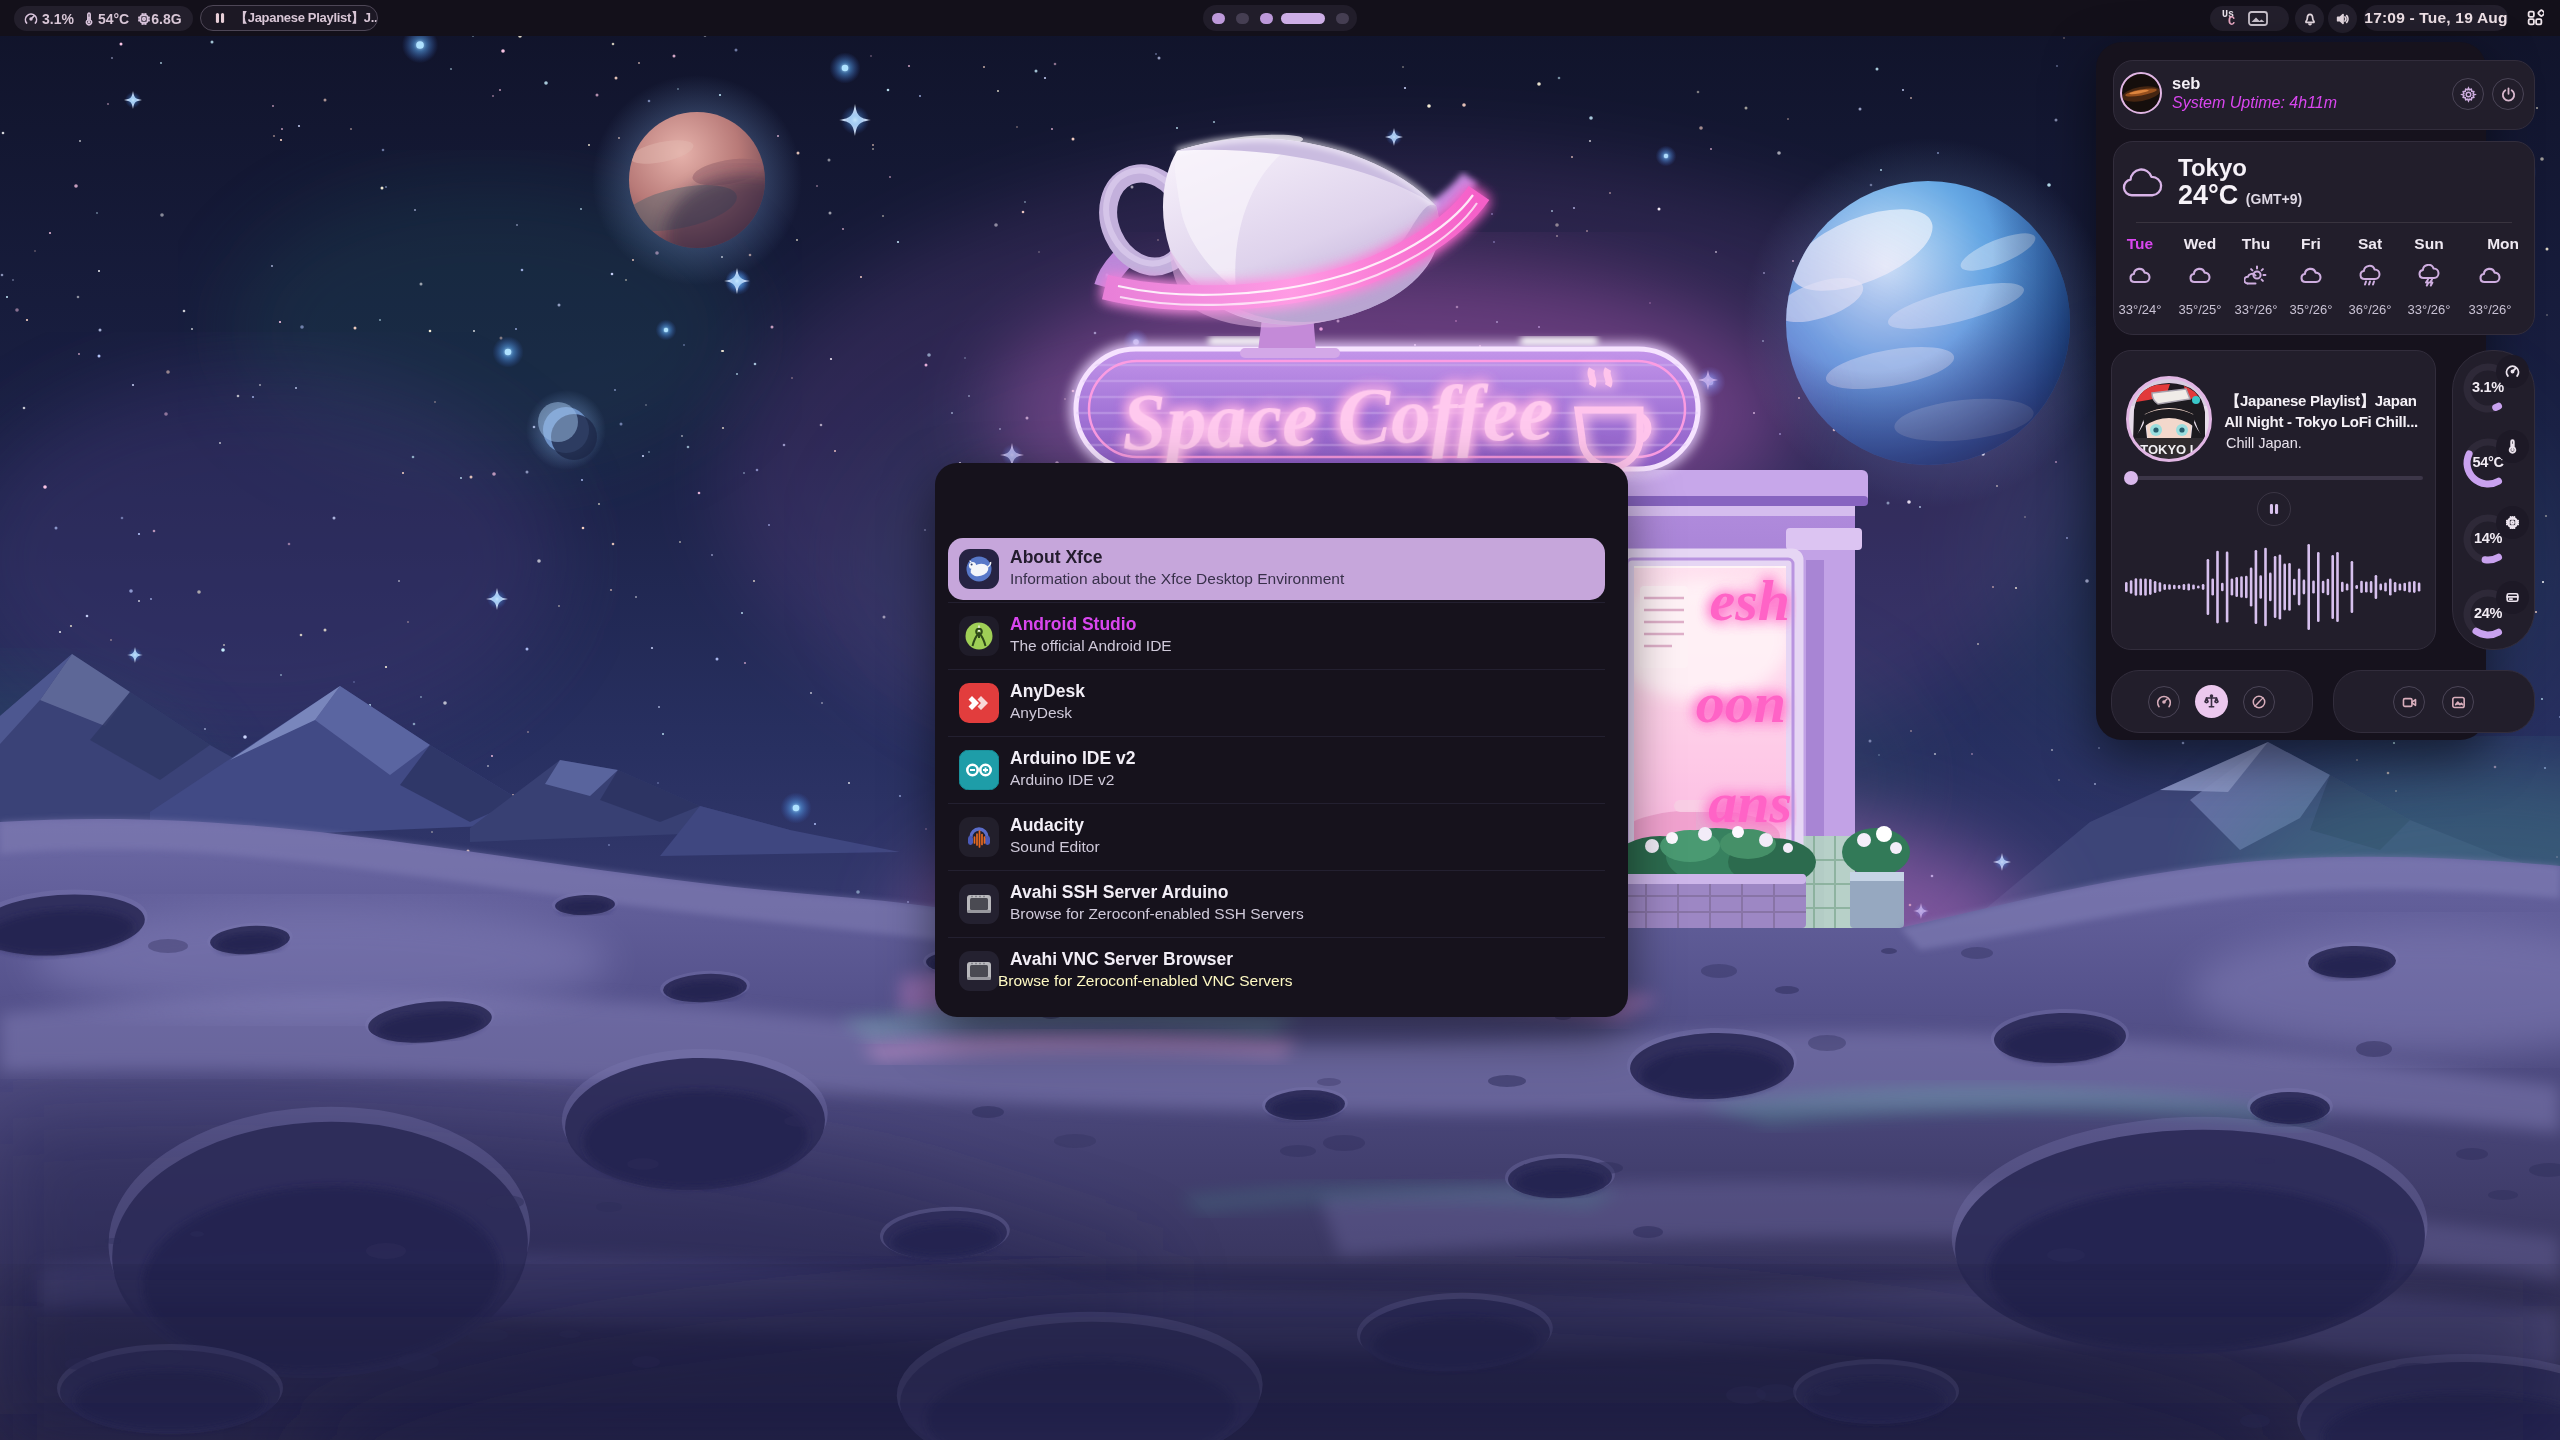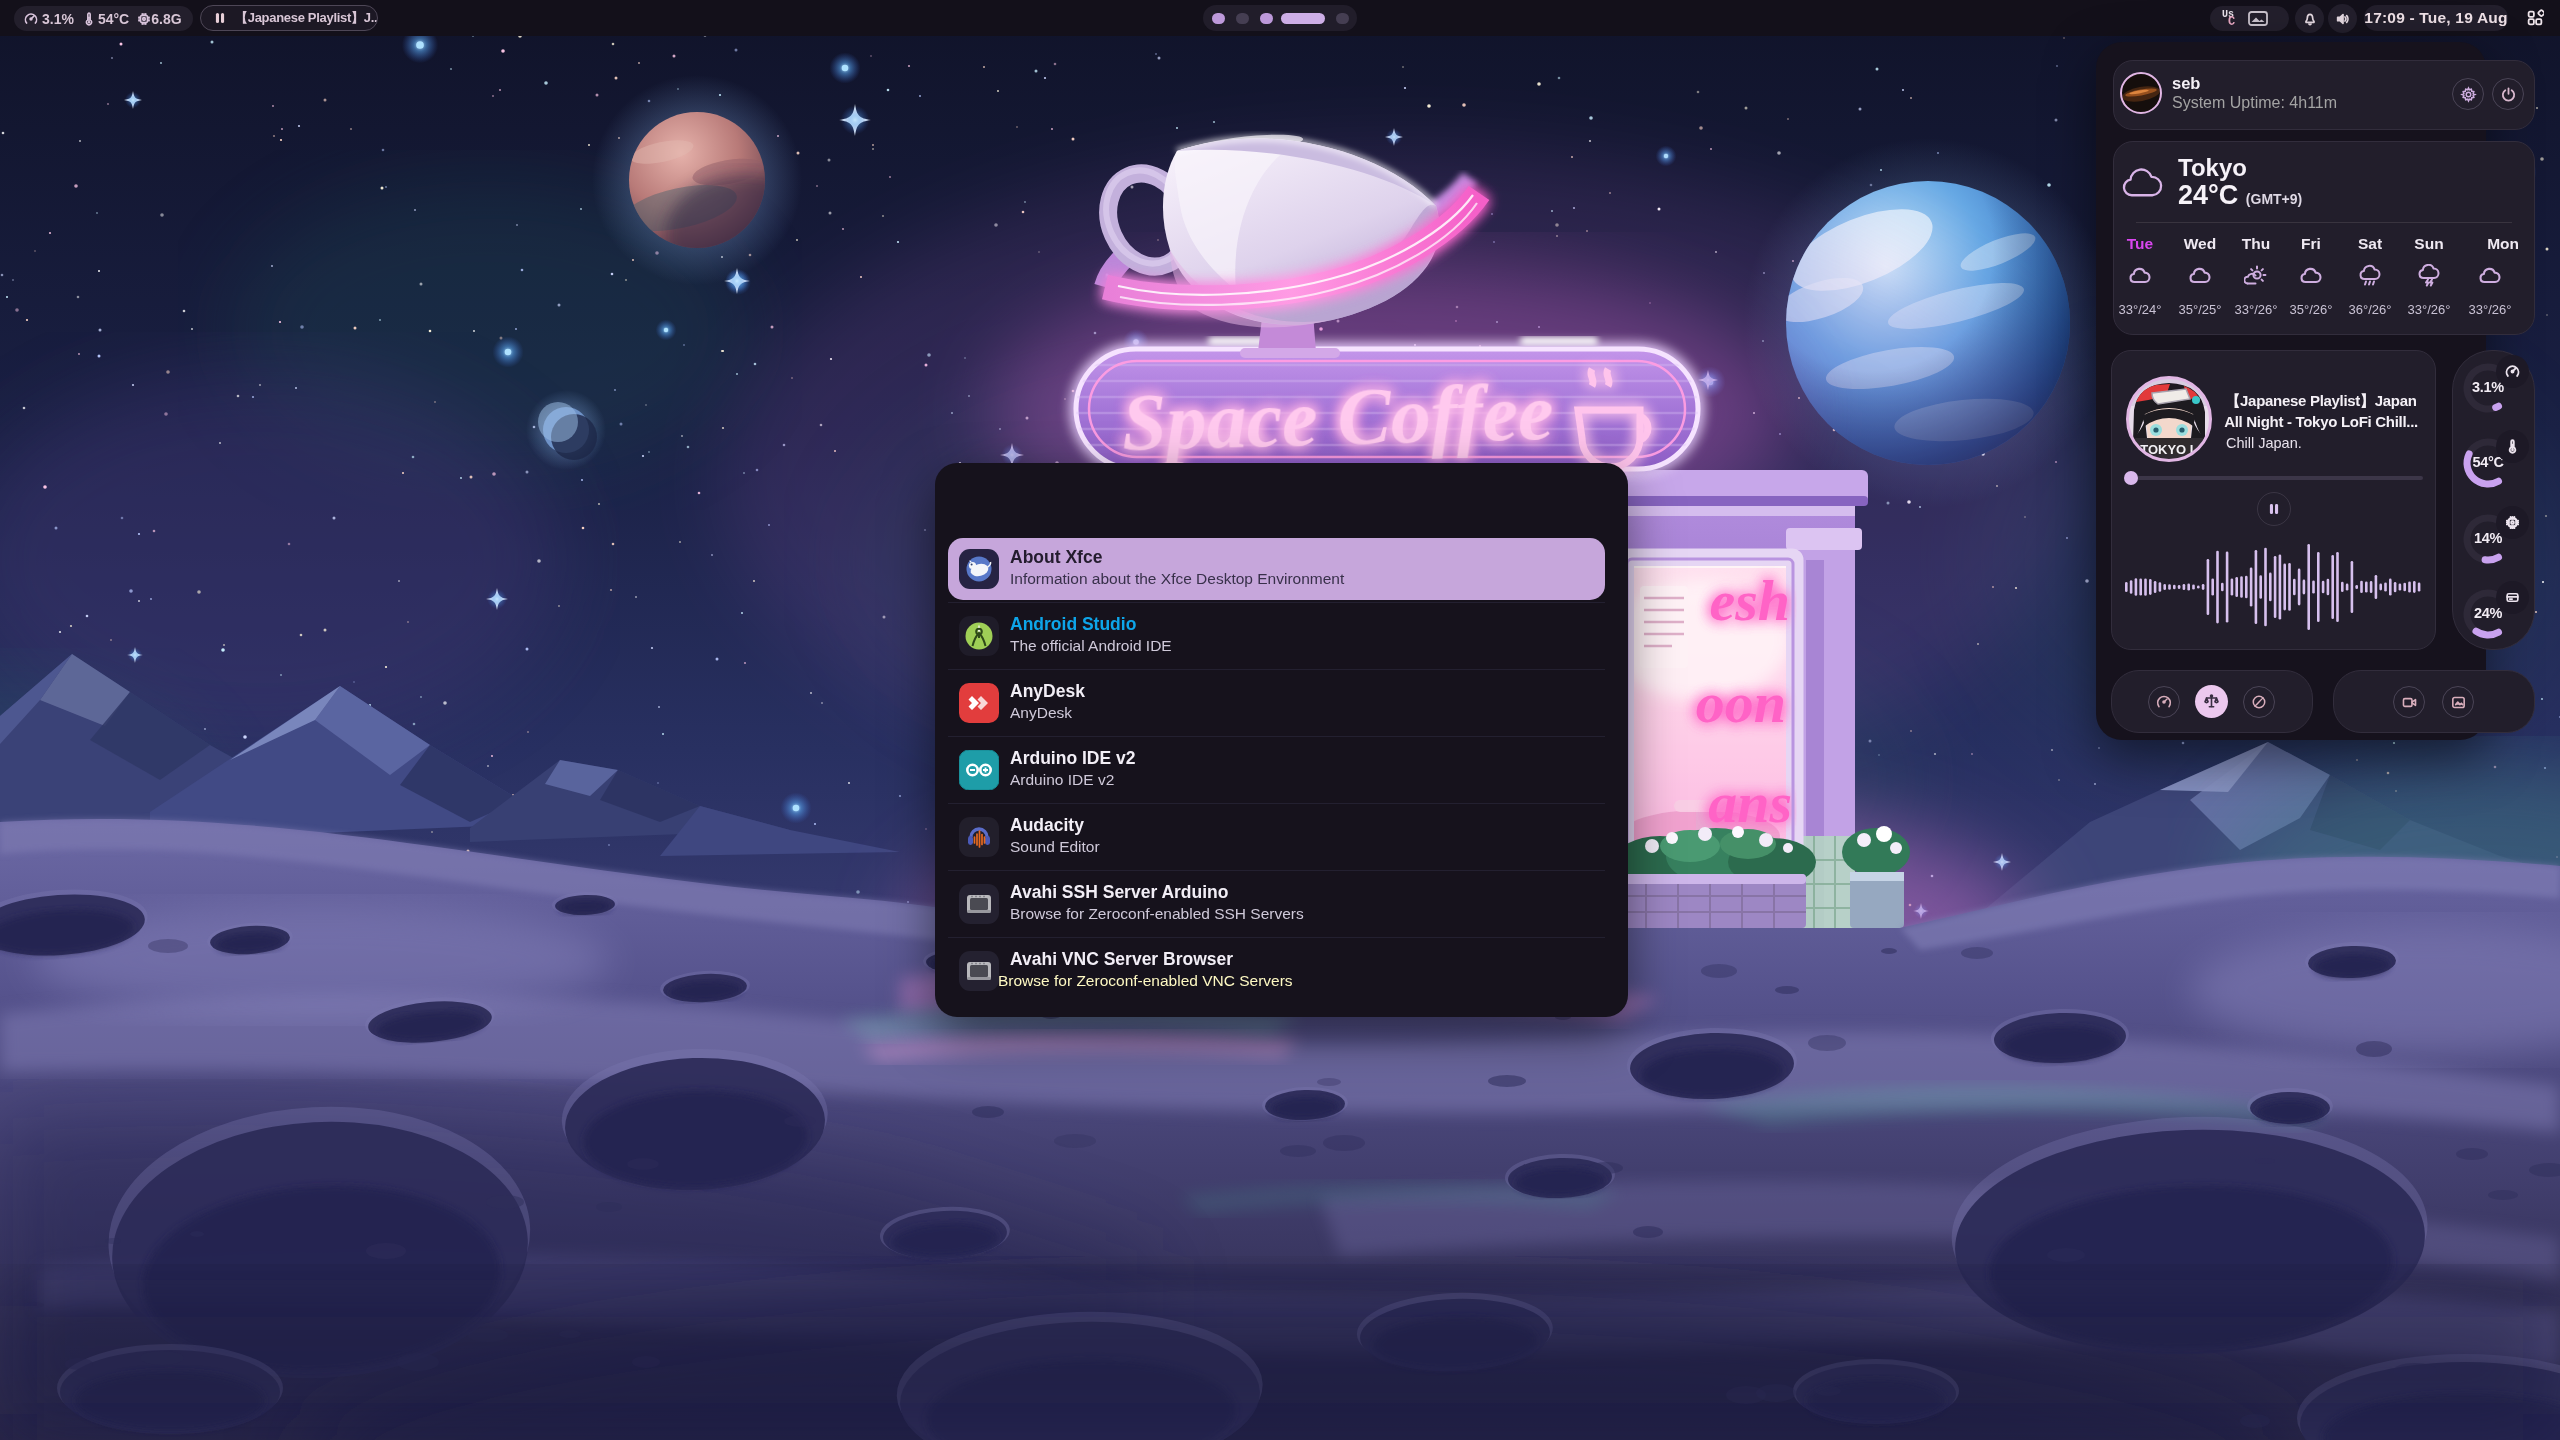--- a/index.html
+++ b/index.html
@@ -1392,21 +1392,21 @@
     <div style="position:absolute;left:75px;top:84px;font-size:17.5px;font-weight:bold;color:#241c2e;">About Xfce</div>
     <div style="position:absolute;left:75px;top:107px;font-size:15.5px;color:#38304a;">Information about the Xfce Desktop Environment</div>
     <div style="position:absolute;left:24px;top:153px;width:40px;height:40px;"><svg width="40" height="40" viewBox="0 0 40 40" style="">
         <rect width="40" height="40" rx="11" fill="#1f1c29"></rect>
         <circle cx="20" cy="20" r="13.5" fill="#9fcf56"></circle>
         <path d="M 20 8.5 L 21.8 13.5 L 20 17 L 18.2 13.5 Z" fill="#f2f8e8"></path>
         <path d="M 13.5 30 c 1.5 -6 4 -10.5 6.5 -13 c 2.5 2.5 5 7 6.5 13" fill="none" stroke="#2e4a18" stroke-width="2"></path>
         <circle cx="20" cy="15.5" r="2.8" fill="none" stroke="#2e4a18" stroke-width="2"></circle>
         <path d="M 20 18.3 V 22" stroke="#2e4a18" stroke-width="2"></path>
       </svg></div>
-    <div style="position:absolute;left:75px;top:151px;font-size:17.5px;font-weight:bold;color:#0ea5e9;">Android Studio</div>
+    <div style="position:absolute;left:75px;top:151px;font-size:17.5px;font-weight:bold;color:#d946ef;">Android Studio</div>
     <div style="position:absolute;left:75px;top:174px;font-size:15.5px;color:#cfc9d9;">The official Android IDE</div>
     <div style="position:absolute;left:13px;top:139px;width:657px;height:1px;background:#232030;"></div>
     <div style="position:absolute;left:24px;top:220px;width:40px;height:40px;"><svg width="40" height="40" viewBox="0 0 40 40" style="">
         <rect width="40" height="40" rx="10" fill="#e23d3d"></rect>
         <path d="M 13 13 L 20 20 L 13 27 L 9.5 23.5 L 13 20 L 9.5 16.5 Z" fill="#ffffff"></path>
         <path d="M 22 13 L 29 20 L 22 27 L 18.5 23.5 L 22 20 L 18.5 16.5 Z" fill="#f8d8d8"></path>
       </svg></div>
     <div style="position:absolute;left:75px;top:218px;font-size:17.5px;font-weight:bold;color:#f2eef6;">AnyDesk</div>
     <div style="position:absolute;left:75px;top:241px;font-size:15.5px;color:#cfc9d9;">AnyDesk</div>
     <div style="position:absolute;left:13px;top:206px;width:657px;height:1px;background:#232030;"></div>
@@ -1471,21 +1471,21 @@
         </defs>
 <g clip-path="url(#ava)">
 <rect width="42" height="42" fill="#150e0c"></rect>
 <ellipse cx="21" cy="22" rx="19" ry="7" fill="#4a2812" transform="rotate(-10 21 22)" opacity="0.9"></ellipse>
 <ellipse cx="21" cy="20.5" rx="16" ry="3" fill="#a05520" transform="rotate(-10 21 20.5)" opacity="0.9"></ellipse>
 <ellipse cx="19" cy="20" rx="10" ry="1.4" fill="#e08840" transform="rotate(-10 19 20)" opacity="0.95"></ellipse>
 </g>
 <circle cx="21" cy="21" r="20" fill="none" stroke="#e1b6e4" stroke-width="2"></circle>
 </svg></div>
   <div style="position:absolute;left:76px;top:32px;font-size:16.5px;font-weight:bold;color:#f4f0f6;">seb</div>
-  <div style="position:absolute;left:76px;top:52px;font-size:16px;color:#a3a3a3;">System Uptime: 4h11m</div>
+  <div style="position:absolute;left:76px;top:52px;font-size:16px;color:#d946ef;font-style:italic;">System Uptime: 4h11m</div>
   <div class="cbtn" style="left:356px;top:36px;">
       <svg width="17" height="17" viewBox="0 0 17 17" style="">
         <g transform="scale(0.7083333333333334)" stroke="#cfaee0" stroke-width="2.12" fill="none">
           <circle cx="12" cy="12" r="3.2"></circle>
           <path d="M 12 2.8 l 1.2 2.6 2.8 -0.9 0.6 2.9 2.9 0.6 -0.9 2.8 2.6 1.2 -2.6 1.2 0.9 2.8 -2.9 0.6 -0.6 2.9 -2.8 -0.9 -1.2 2.6 -1.2 -2.6 -2.8 0.9 -0.6 -2.9 -2.9 -0.6 0.9 -2.8 -2.6 -1.2 2.6 -1.2 -0.9 -2.8 2.9 -0.6 0.6 -2.9 2.8 0.9 Z"></path>
         </g>
       </svg>
     </div>
   <div class="cbtn" style="left:396px;top:36px;">
       <svg width="17" height="17" viewBox="0 0 17 17" style="">

